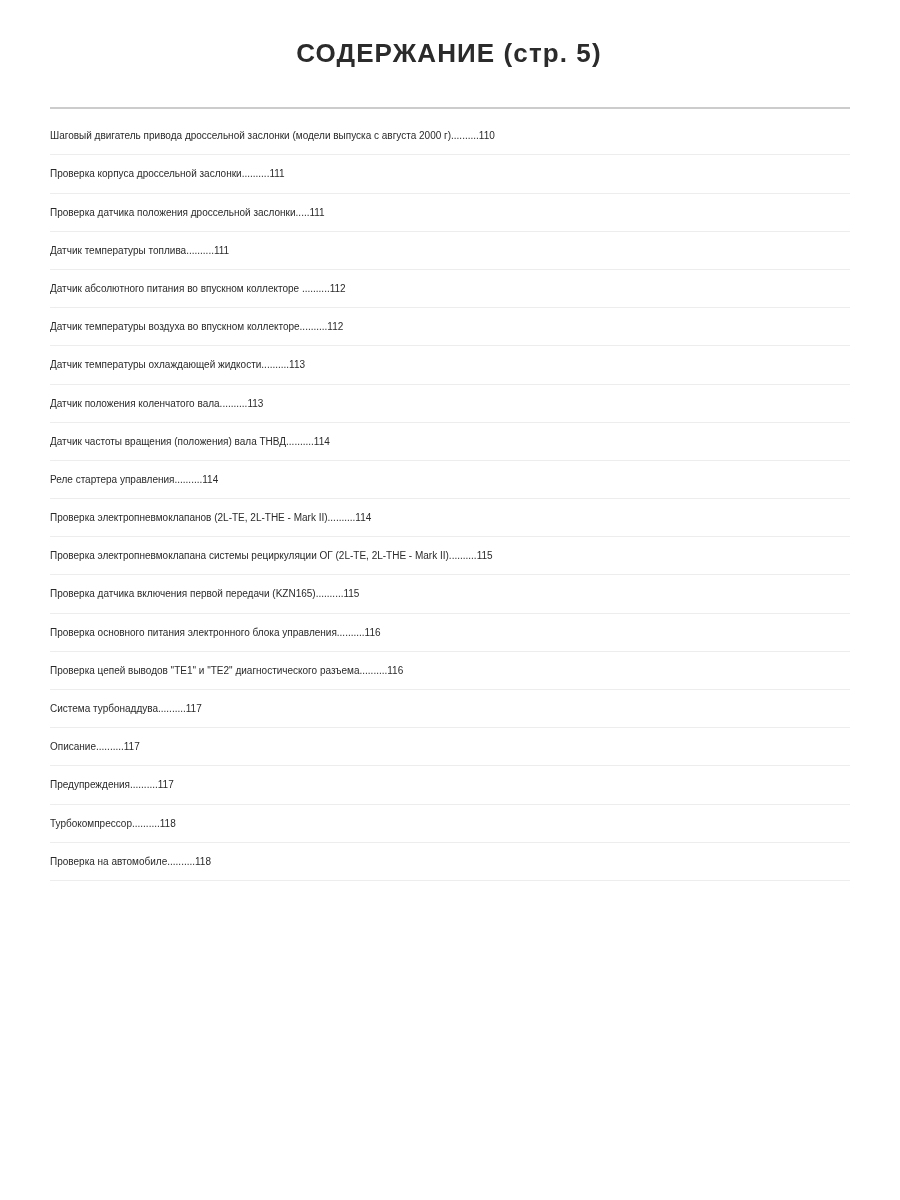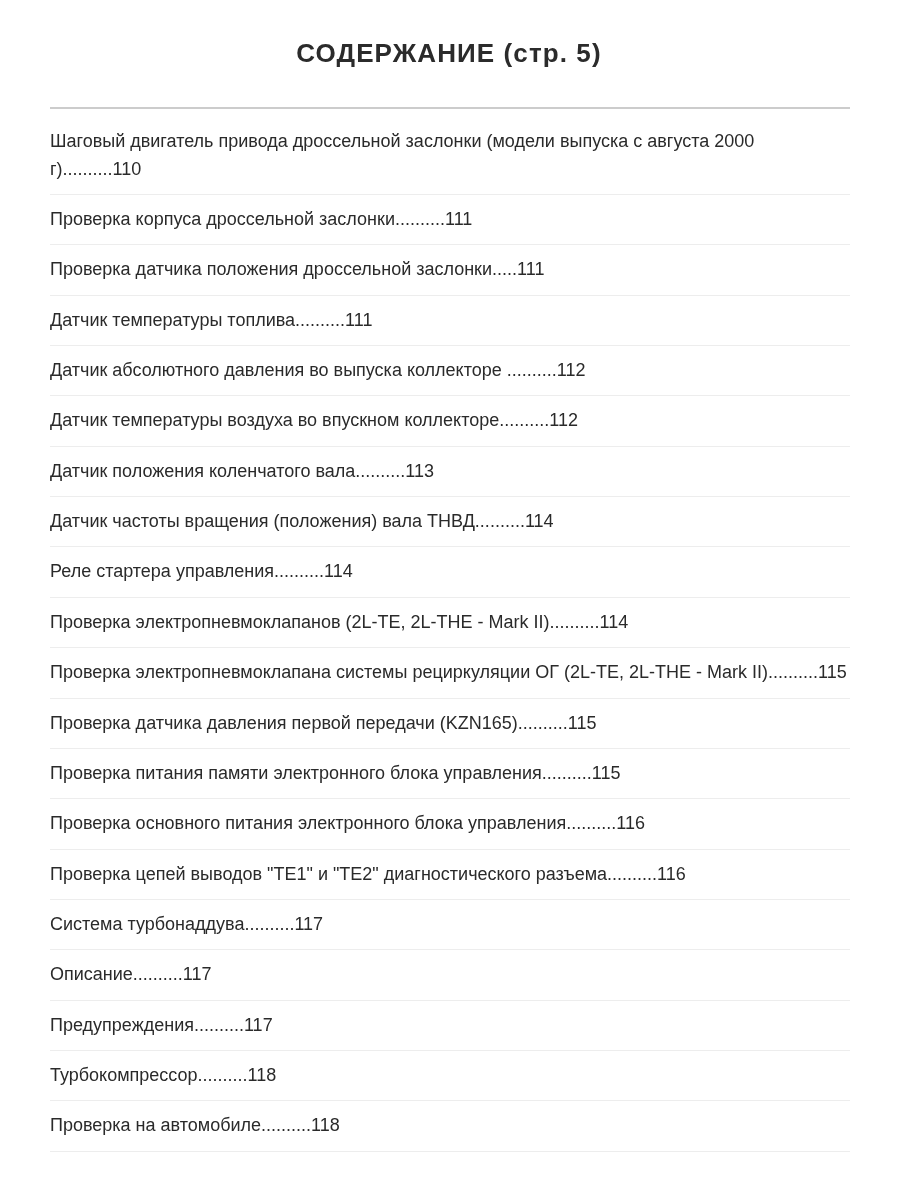--- a/index.html
+++ b/index.html
@@ -44,21 +44,21 @@
   .toc {
     margin: 0 50px;
     padding: 0;
     list-style: none;
     flex: 1 0 auto;
   }
   .toc-entry {
     box-sizing: border-box;
     padding: 11px 2px 11px 0;
     border-bottom: 1px solid #ededed;
-    font-size: 18px;
+    font-size: 10px;
     line-height: 1.52;
     color: #2a2a2a;
     word-wrap: break-word;
     overflow-wrap: break-word;
   }
   .toc-entry:first-child {
     padding-top: 19px;
   }
 </style>
 </head>
@@ -70,29 +70,29 @@
     <h1 class="doc-title">СОДЕРЖАНИЕ (стр. 5)</h1>
   </div>
 
   <div class="top-rule"></div>
 
   <ul class="toc" id="toc-list">
       <li class="toc-entry">Шаговый двигатель привода дроссельной заслонки (модели выпуска с августа 2000 г)..........110</li>
       <li class="toc-entry">Проверка корпуса дроссельной заслонки..........111</li>
       <li class="toc-entry">Проверка датчика положения дроссельной заслонки.....111</li>
       <li class="toc-entry">Датчик температуры топлива..........111</li>
-      <li class="toc-entry">Датчик абсолютного давления во выпуска коллекторе ..........112</li>
+      <li class="toc-entry">Датчик абсолютного питания во впускном коллекторе ..........112</li>
       <li class="toc-entry">Датчик температуры воздуха во впускном коллекторе..........112</li>
+      <li class="toc-entry">Датчик температуры охлаждающей жидкости..........113</li>
       <li class="toc-entry">Датчик положения коленчатого вала..........113</li>
       <li class="toc-entry">Датчик частоты вращения (положения) вала ТНВД..........114</li>
       <li class="toc-entry">Реле стартера управления..........114</li>
       <li class="toc-entry">Проверка электропневмоклапанов (2L-TE, 2L-THE - Mark II)..........114</li>
       <li class="toc-entry">Проверка электропневмоклапана системы рециркуляции ОГ (2L-TE, 2L-THE - Mark II)..........115</li>
-      <li class="toc-entry">Проверка датчика давления первой передачи (KZN165)..........115</li>
-      <li class="toc-entry">Проверка питания памяти электронного блока управления..........115</li>
+      <li class="toc-entry">Проверка датчика включения первой передачи (KZN165)..........115</li>
       <li class="toc-entry">Проверка основного питания электронного блока управления..........116</li>
       <li class="toc-entry">Проверка цепей выводов "ТЕ1" и "ТЕ2" диагностического разъема..........116</li>
       <li class="toc-entry">Система турбонаддува..........117</li>
       <li class="toc-entry">Описание..........117</li>
       <li class="toc-entry">Предупреждения..........117</li>
       <li class="toc-entry">Турбокомпрессор..........118</li>
       <li class="toc-entry">Проверка на автомобиле..........118</li>
     </ul>
 
 </div>

